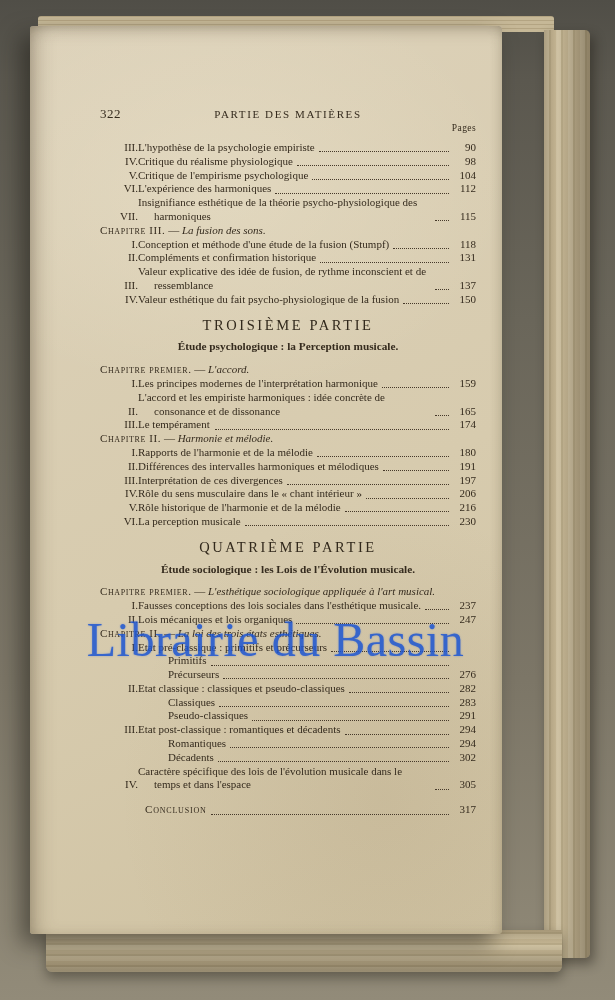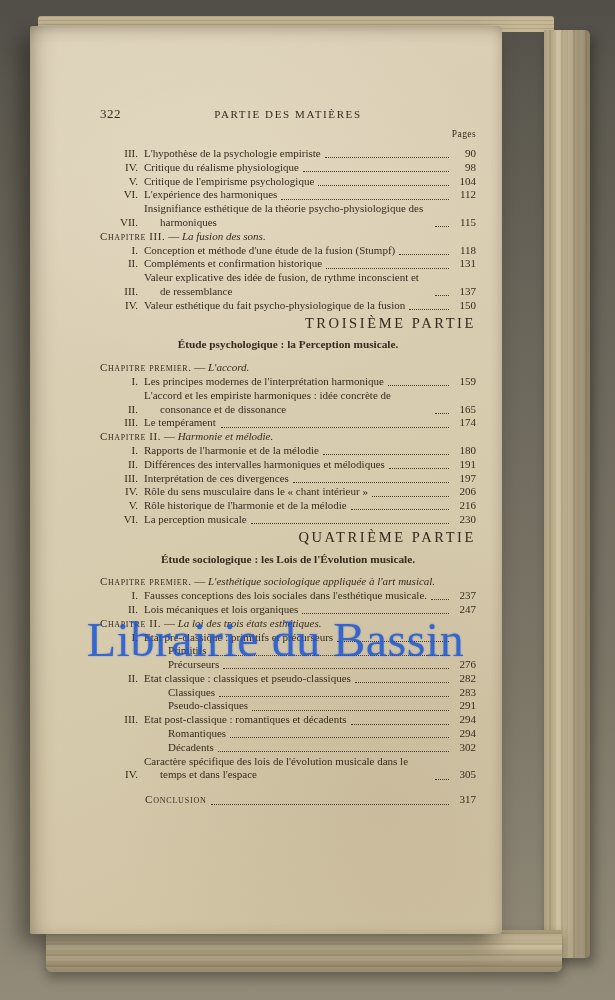--- a/index.html
+++ b/index.html
@@ -50,35 +50,35 @@
     padding:80px 26px 0 70px;
     color:#352b1e;
   }
   .hdr{
     display:grid;grid-template-columns:1fr auto 1fr;align-items:baseline;
     font-size:11px;
   }
   .pgnum{font-size:13px;letter-spacing:.5px;}
   .hdr-title{letter-spacing:1.6px;font-size:11px;}
   .pages-lbl{
-    text-align:right;font-size:9.5px;letter-spacing:.4px;margin-top:7px;
+    text-align:right;font-size:9.5px;letter-spacing:.4px;margin-top:1px;
   }
   .entries{margin-top:8px;font-size:11px;line-height:13.8px;}
   .row{display:flex;align-items:flex-end;}
-  .num{flex:0 0 38px;text-align:right;padding-right:6px;}
+  .num{flex:0 0 38px;text-align:right;}
   .txt{flex:0 1 auto;padding-left:16px;text-indent:-16px;}
   .leader{flex:1 0 14px;border-bottom:1.5px dotted #46392a;margin:0 3px 2.5px 4px;}
   .pg{flex:0 0 24px;text-align:right;}
   .row.subitem{padding-left:68px;}
   .row.chapter{display:block;}
   .ch-label{font-variant:small-caps;letter-spacing:.6px;}
   .ch-title{font-style:italic;text-align:center;}
   .part{
-    text-align:right;font-size:14.5px;letter-spacing:2.6px;
-    margin:4px 0 8px;color:#32291c;
+    text-align:center;font-size:14.5px;letter-spacing:2.6px;
+    margin:12px 0 8px;color:#32291c;
   }
   .subtitle{
     text-align:center;font-weight:bold;font-size:11.3px;margin:0 0 9px;
   }
   .row.conclusion{margin-top:11px;margin-left:45px;}
   .sc{font-variant:small-caps;letter-spacing:.8px;}
   .watermark{
     position:absolute;left:52%;top:586px;transform:translateX(-50%);
     white-space:nowrap;font-size:48px;font-weight:400;
     color:#1c55d2;opacity:.85;letter-spacing:.5px;

